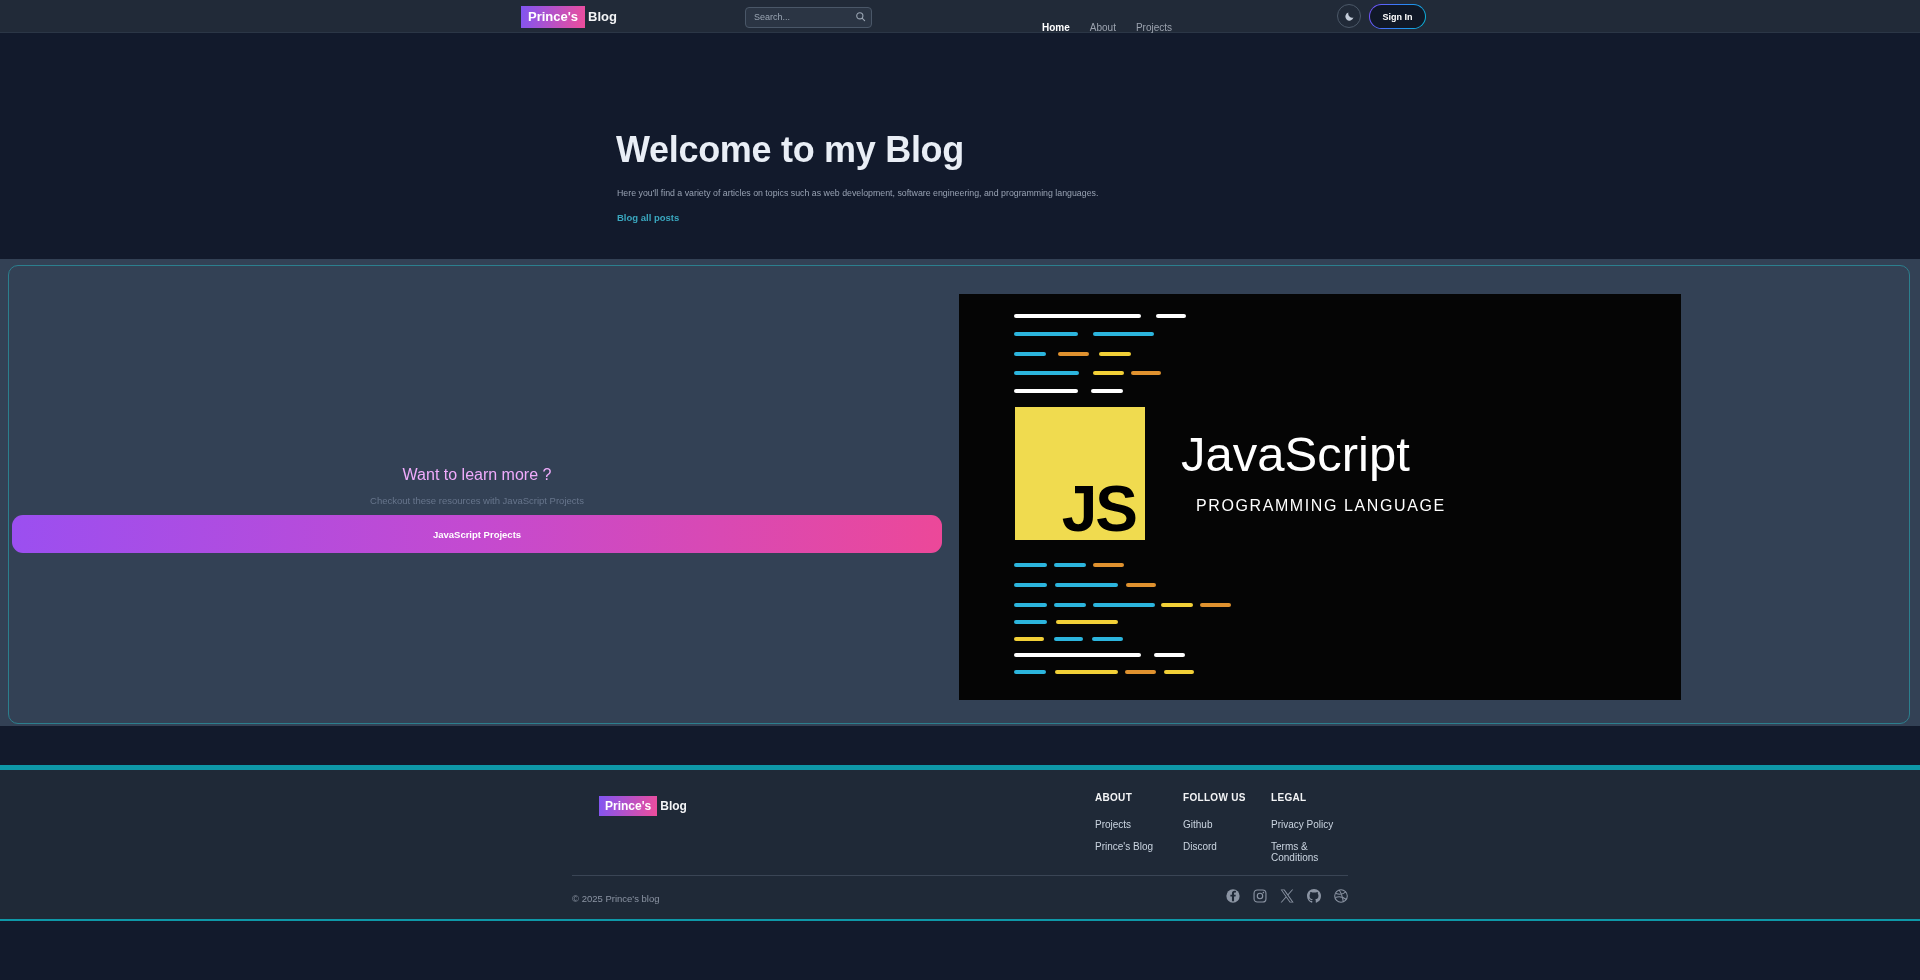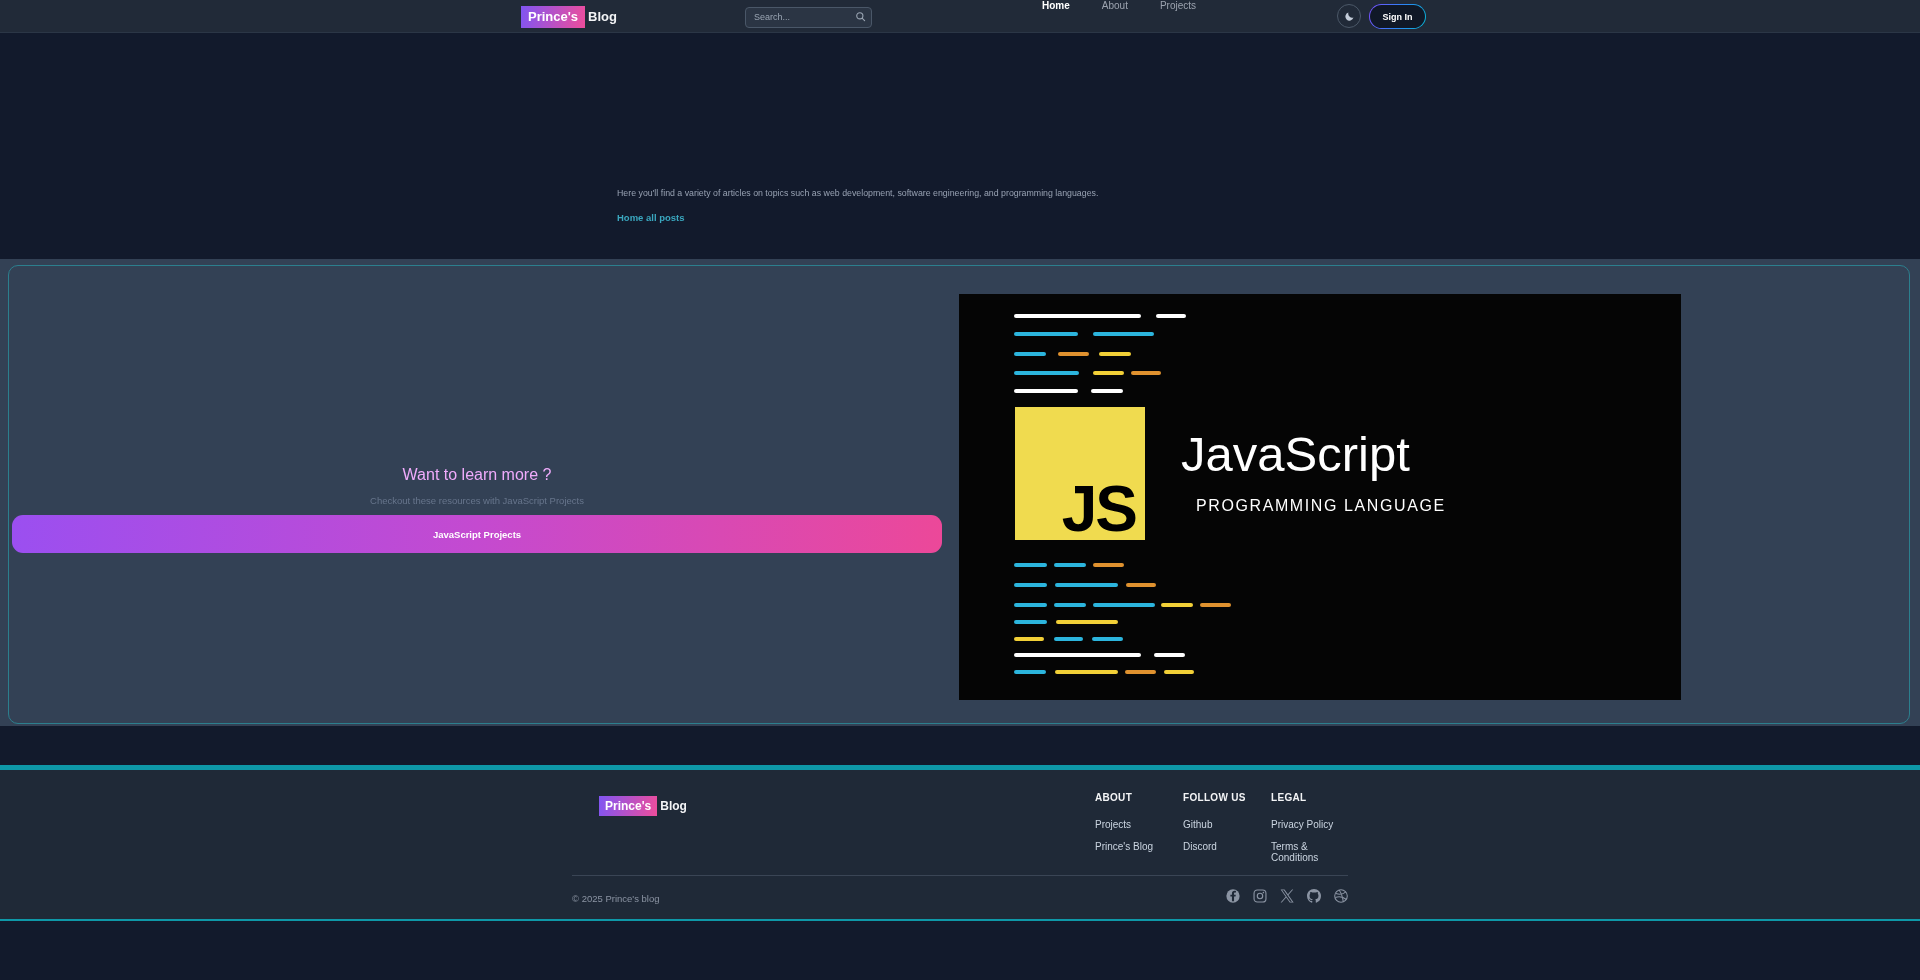--- a/index.html
+++ b/index.html
@@ -11,21 +11,21 @@
   #navbar { position:absolute; left:0; top:0; width:1920px; height:33px; background:#212a38; border-bottom:1px solid #2b3646; }
   .logo { position:absolute; left:494px; top:0; height:33px; display:flex; align-items:center; }
   .logo-pill { display:inline-block; padding:3px 7px 4px; border-radius:0; font-size:13px; font-weight:700; color:#fff;
                background:linear-gradient(100deg,#8055f2,#ee4d9b);margin-left:27px; }
   .logo-rest { margin-left:3px; font-size:13px; font-weight:700; color:#f3f4f6; }
   .search-wrap { position:absolute; left:745px; top:6px; width:127px; height:21px; }
   .search-wrap input { width:100%; height:100%; background:#2b3544; border:1px solid #4a5768; border-radius:4px;
                        color:#d1d5db; font-size:9px; padding:0 23px 0 8px; outline:none; font-family:inherit; }
   .search-wrap input::placeholder { color:#9aa5b3; }
   .search-icon { position:absolute; right:6px; top:5px; width:11px; height:11px; color:#9aa5b3; }
-  #nav-links { position:absolute; left:1042px; top:0; height:33px; display:flex; align-items:flex-start; gap:32px; }
+  #nav-links { position:absolute; left:1042px; top:0; height:33px; display:flex; align-items:flex-end; gap:20px; }
   .nav-link { font-size:10px; color:#9ca3af; text-decoration:none; cursor:pointer; }
   .nav-link.active { color:#ffffff; font-weight:700; }
   .theme-toggle { position:absolute; left:1337px; top:4px; width:24px; height:24px; border-radius:50%;
                   background:transparent; border:1px solid #4b5868; color:#c3ccd9; display:flex; align-items:center; justify-content:center; cursor:pointer; }
   .theme-toggle svg { width:11px; height:11px; }
   .signin-btn { position:absolute; left:1369px; top:4px; width:57px; height:25px; border-radius:13px;
                 font-family:inherit; font-size:9px; font-weight:700; color:#fff; cursor:pointer;
                 border:1.5px solid transparent;
                 background:linear-gradient(#101827,#101827) padding-box,
                            linear-gradient(110deg,#7c4dff,#2f81f7,#06b6d4) border-box; }
@@ -102,22 +102,23 @@
       </nav>
     <button class="theme-toggle">
       <svg viewBox="0 0 16 16" fill="currentColor">
         <path d="M13.8 9.6A6 6 0 0 1 6.4 2.2a6 6 0 1 0 7.4 7.4z"></path>
       </svg>
     </button>
     <button class="signin-btn">Sign In</button>
   </header>
 
   <section id="hero">
+    <h1>Welcome to my Blog</h1>
     <p class="hero-sub">Here you'll find a variety of articles on topics such as web development, software engineering, and programming languages.</p>
-    <a class="hero-link">Home all posts</a>
+    <a class="hero-link">Blog all posts</a>
   </section>
 
   <section id="promo-band">
     <div id="promo-box">
       <div id="promo-left">
         <h2>Want to learn more ?</h2>
         <p class="promo-sub">Checkout these resources with JavaScript Projects</p>
         <button class="promo-btn">JavaScript Projects</button>
       </div>
       <div id="js-banner">

